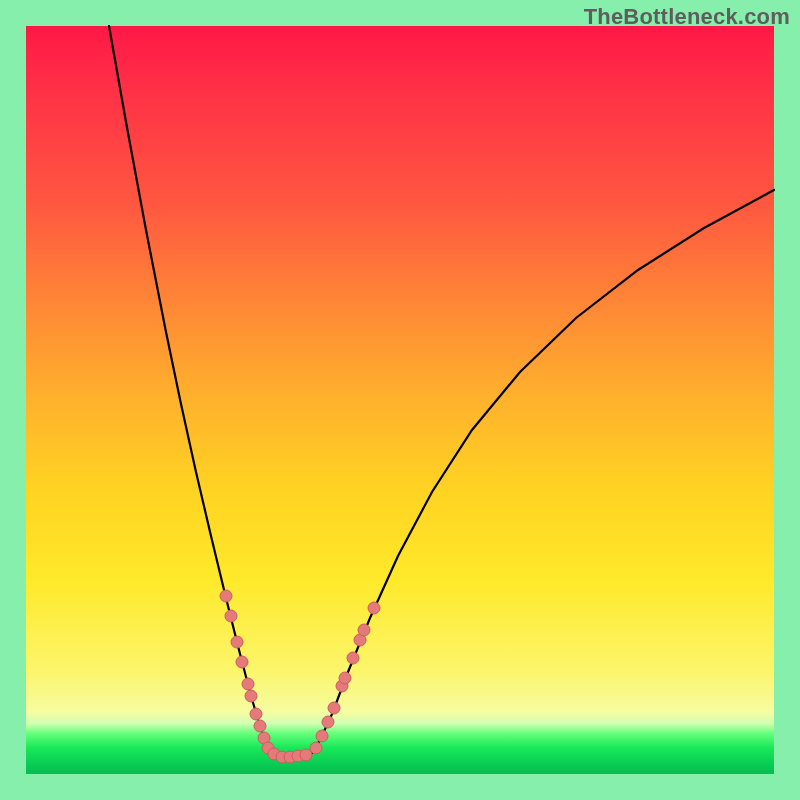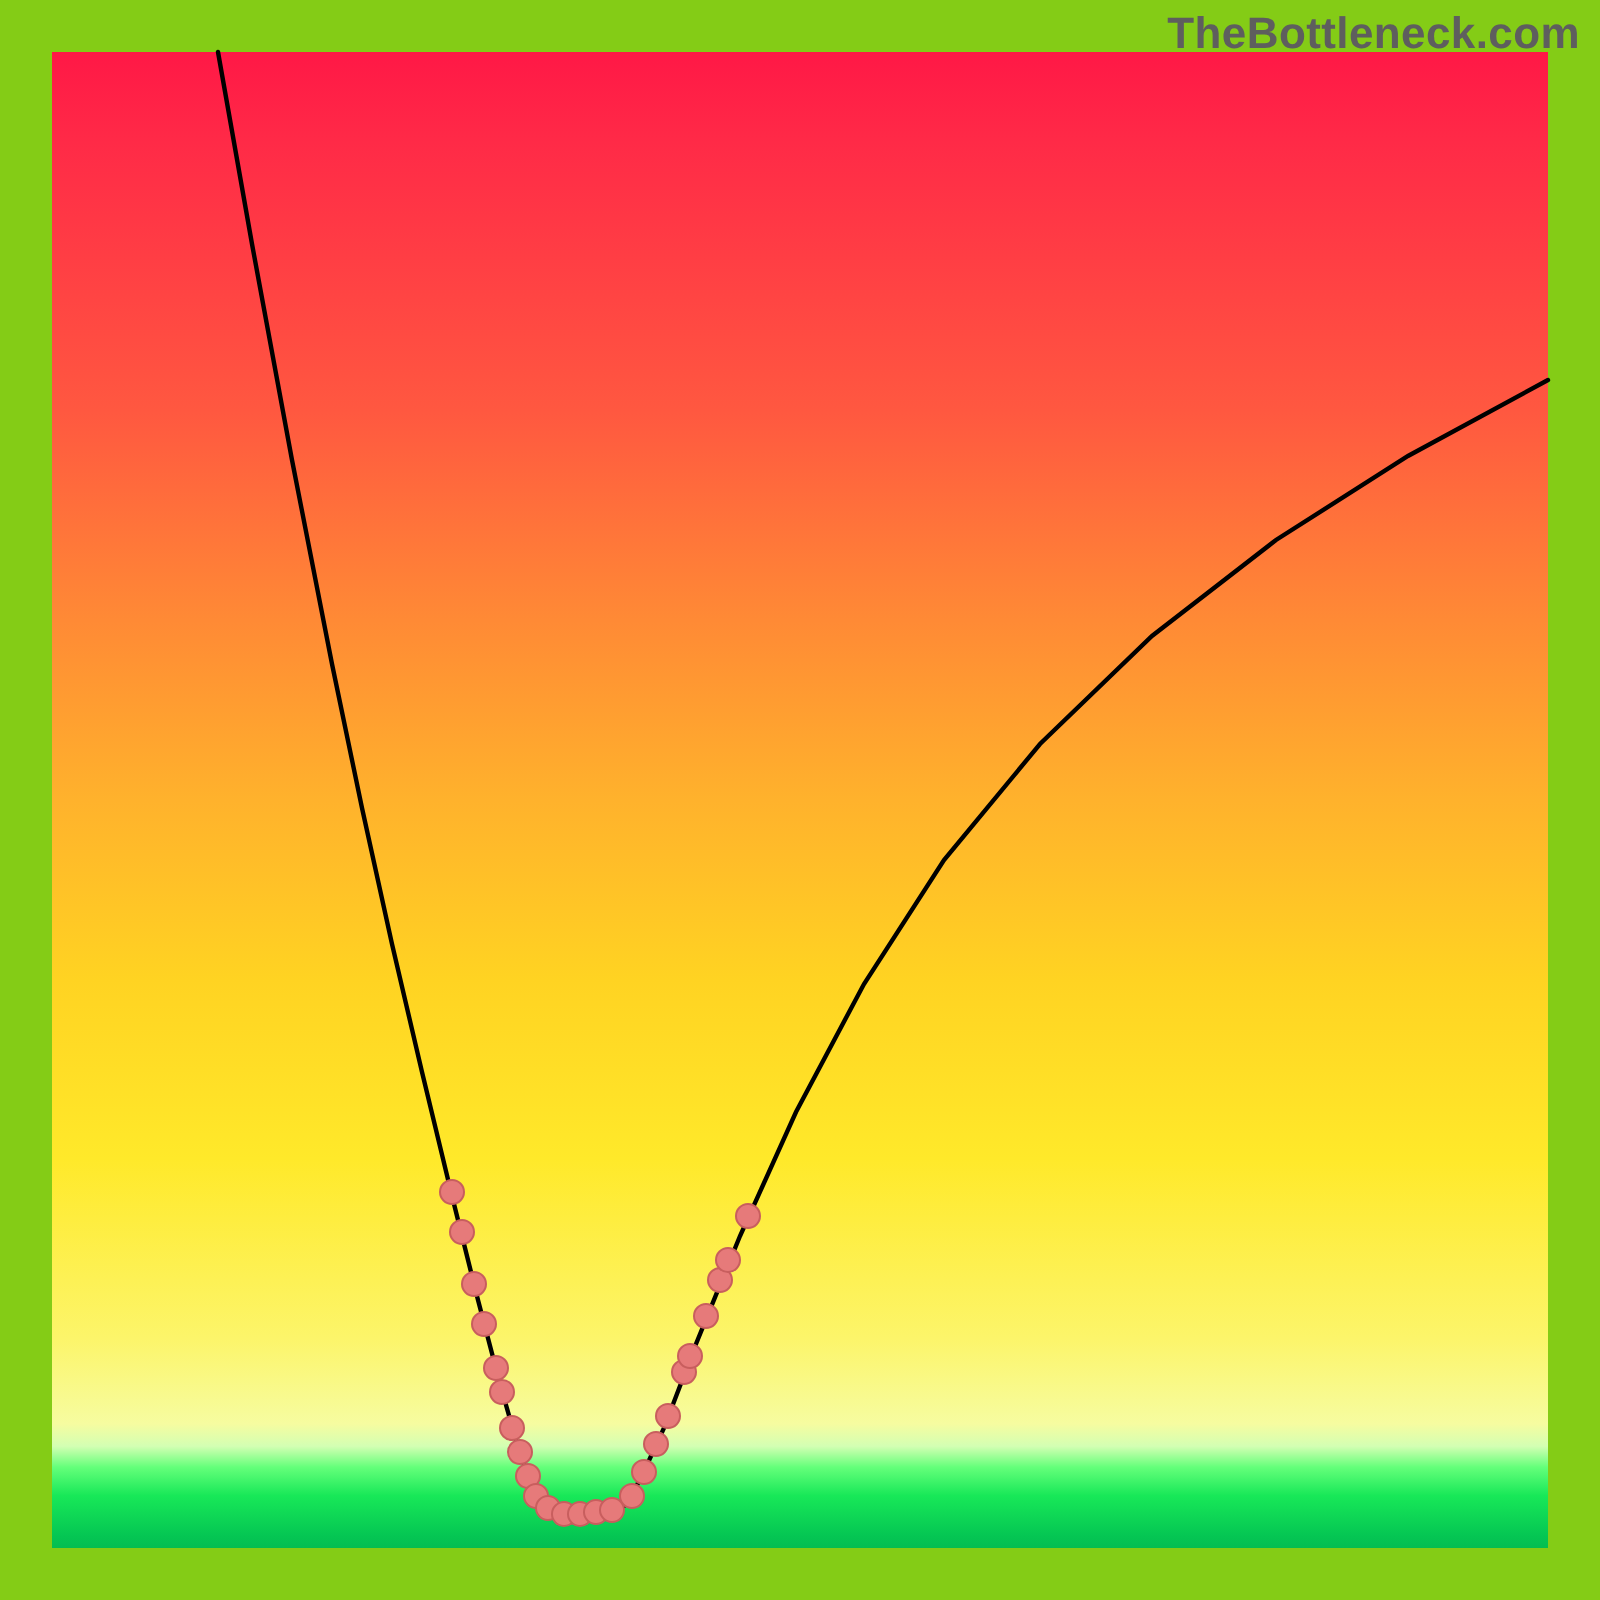--- a/index.html
+++ b/index.html
@@ -7,21 +7,21 @@
     padding: 0;
     width: 800px;
     height: 800px;
     overflow: hidden;
     font-family: Arial, Helvetica, sans-serif;
   }
   .stage {
     position: relative;
     width: 800px;
     height: 800px;
-    background: #84cc16;
+    background: #86efac;
   }
   .plot-area {
     position: absolute;
     left: 26px;
     top: 26px;
     width: 748px;
     height: 748px;
     
     
     background:

